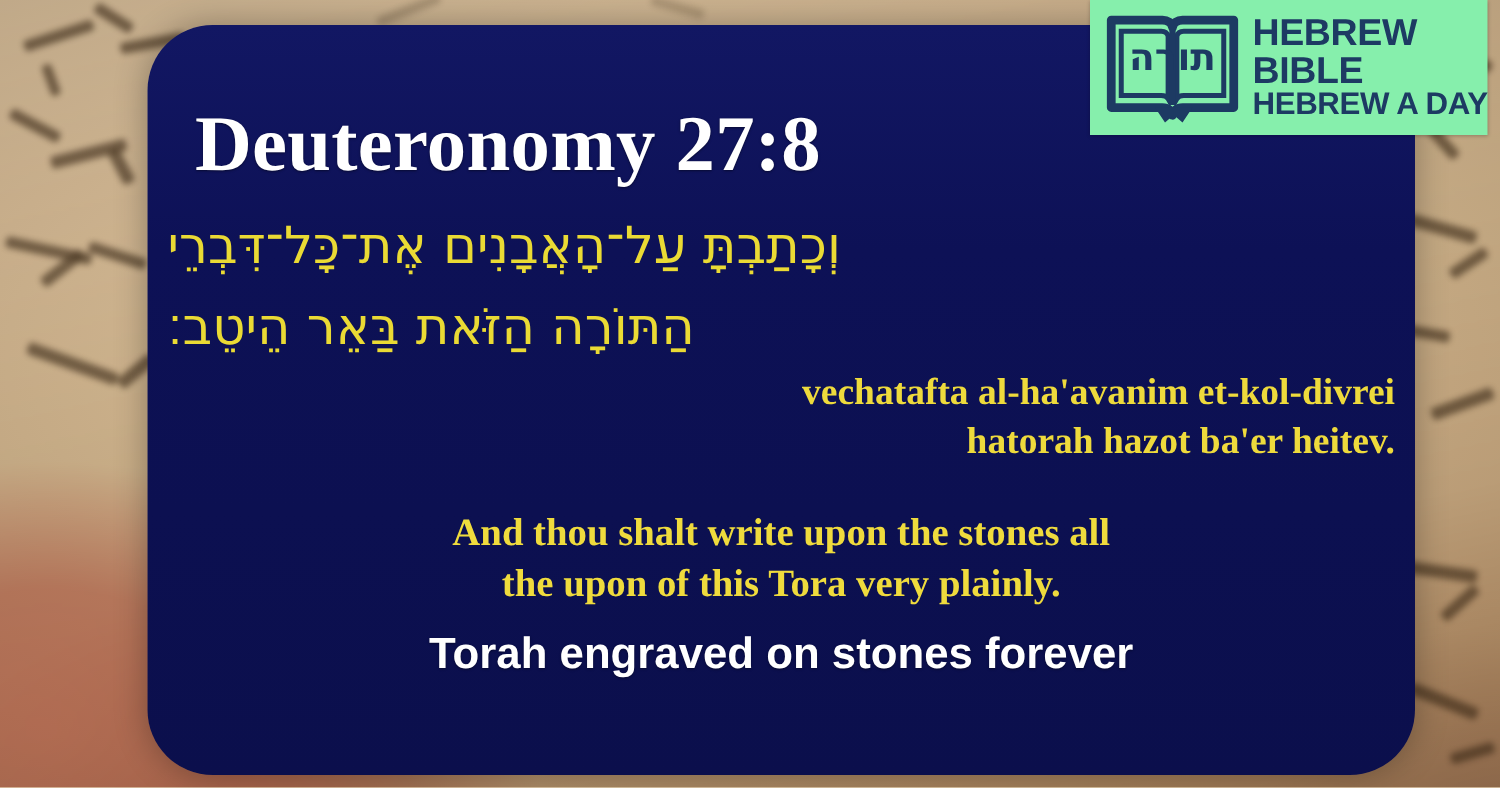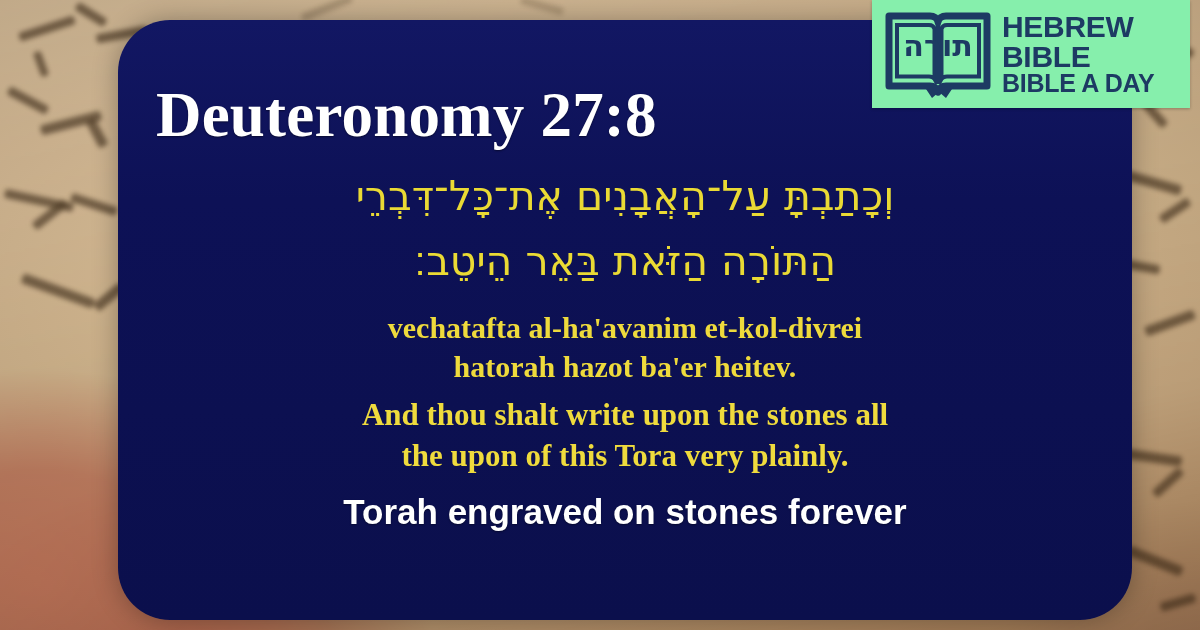--- a/index.html
+++ b/index.html
@@ -81,51 +81,50 @@
     white-space:nowrap;
     text-shadow:0 1px 2px rgba(0,0,0,0.45);
     align-self:flex-start;
     margin-left:22px;
   }
 
   .hebrew-block {
     width:100%;
     margin-top:17px;
     direction:rtl;
-    text-align:center;
+    text-align:left;
   }
   .hebrew-line {
     color:#eada34;
     font-family:"DejaVu Sans", sans-serif;
     font-weight:400;
     font-size:40px;
     line-height:1.58;
     direction:rtl;
     unicode-bidi:isolate;
     white-space:nowrap;
   }
   .hebrew-line.l1 { font-size:41px; }
   .hebrew-line.l2 { font-size:41px; }
 
   .translit-block {
-    margin-top:14px;
-    text-align:center;
+    text-align:right;
     width:100%;
   }
   .translit-line {
     color:#eeda3c;
     font-family:"Liberation Serif", serif;
     font-weight:700;
     font-size:30px;
     line-height:1.30;
     white-space:nowrap;
   }
 
   .translation-block {
-    margin-top:8px;
+    margin-top:33px;
     text-align:center;
     width:100%;
   }
   .translation-line {
     color:#efdb3d;
     font-family:"Liberation Serif", serif;
     font-weight:700;
     font-size:31px;
     line-height:1.33;
     white-space:nowrap;
@@ -248,17 +247,17 @@
       <rect x="51.5" y="18" width="5" height="60" fill="#1d3a63"></rect>
 
       <text x="54" y="50" text-anchor="middle" font-family="'DejaVu Sans', sans-serif" font-size="30" font-weight="700" fill="#1d3a63">תורה</text>
 
       <path d="M40 80 H70 L62 92 L55 86 L48 92 Z" fill="#1d3a63"></path>
     </svg>
 
     <div class="brand-words">
       <div class="bw1">HEBREW</div>
       <div class="bw2">BIBLE</div>
-      <div class="bw3">BIBLE A DAY</div>
+      <div class="bw3">HEBREW A DAY</div>
     </div>
   </div>
 
 </div>
 
 </body></html>

